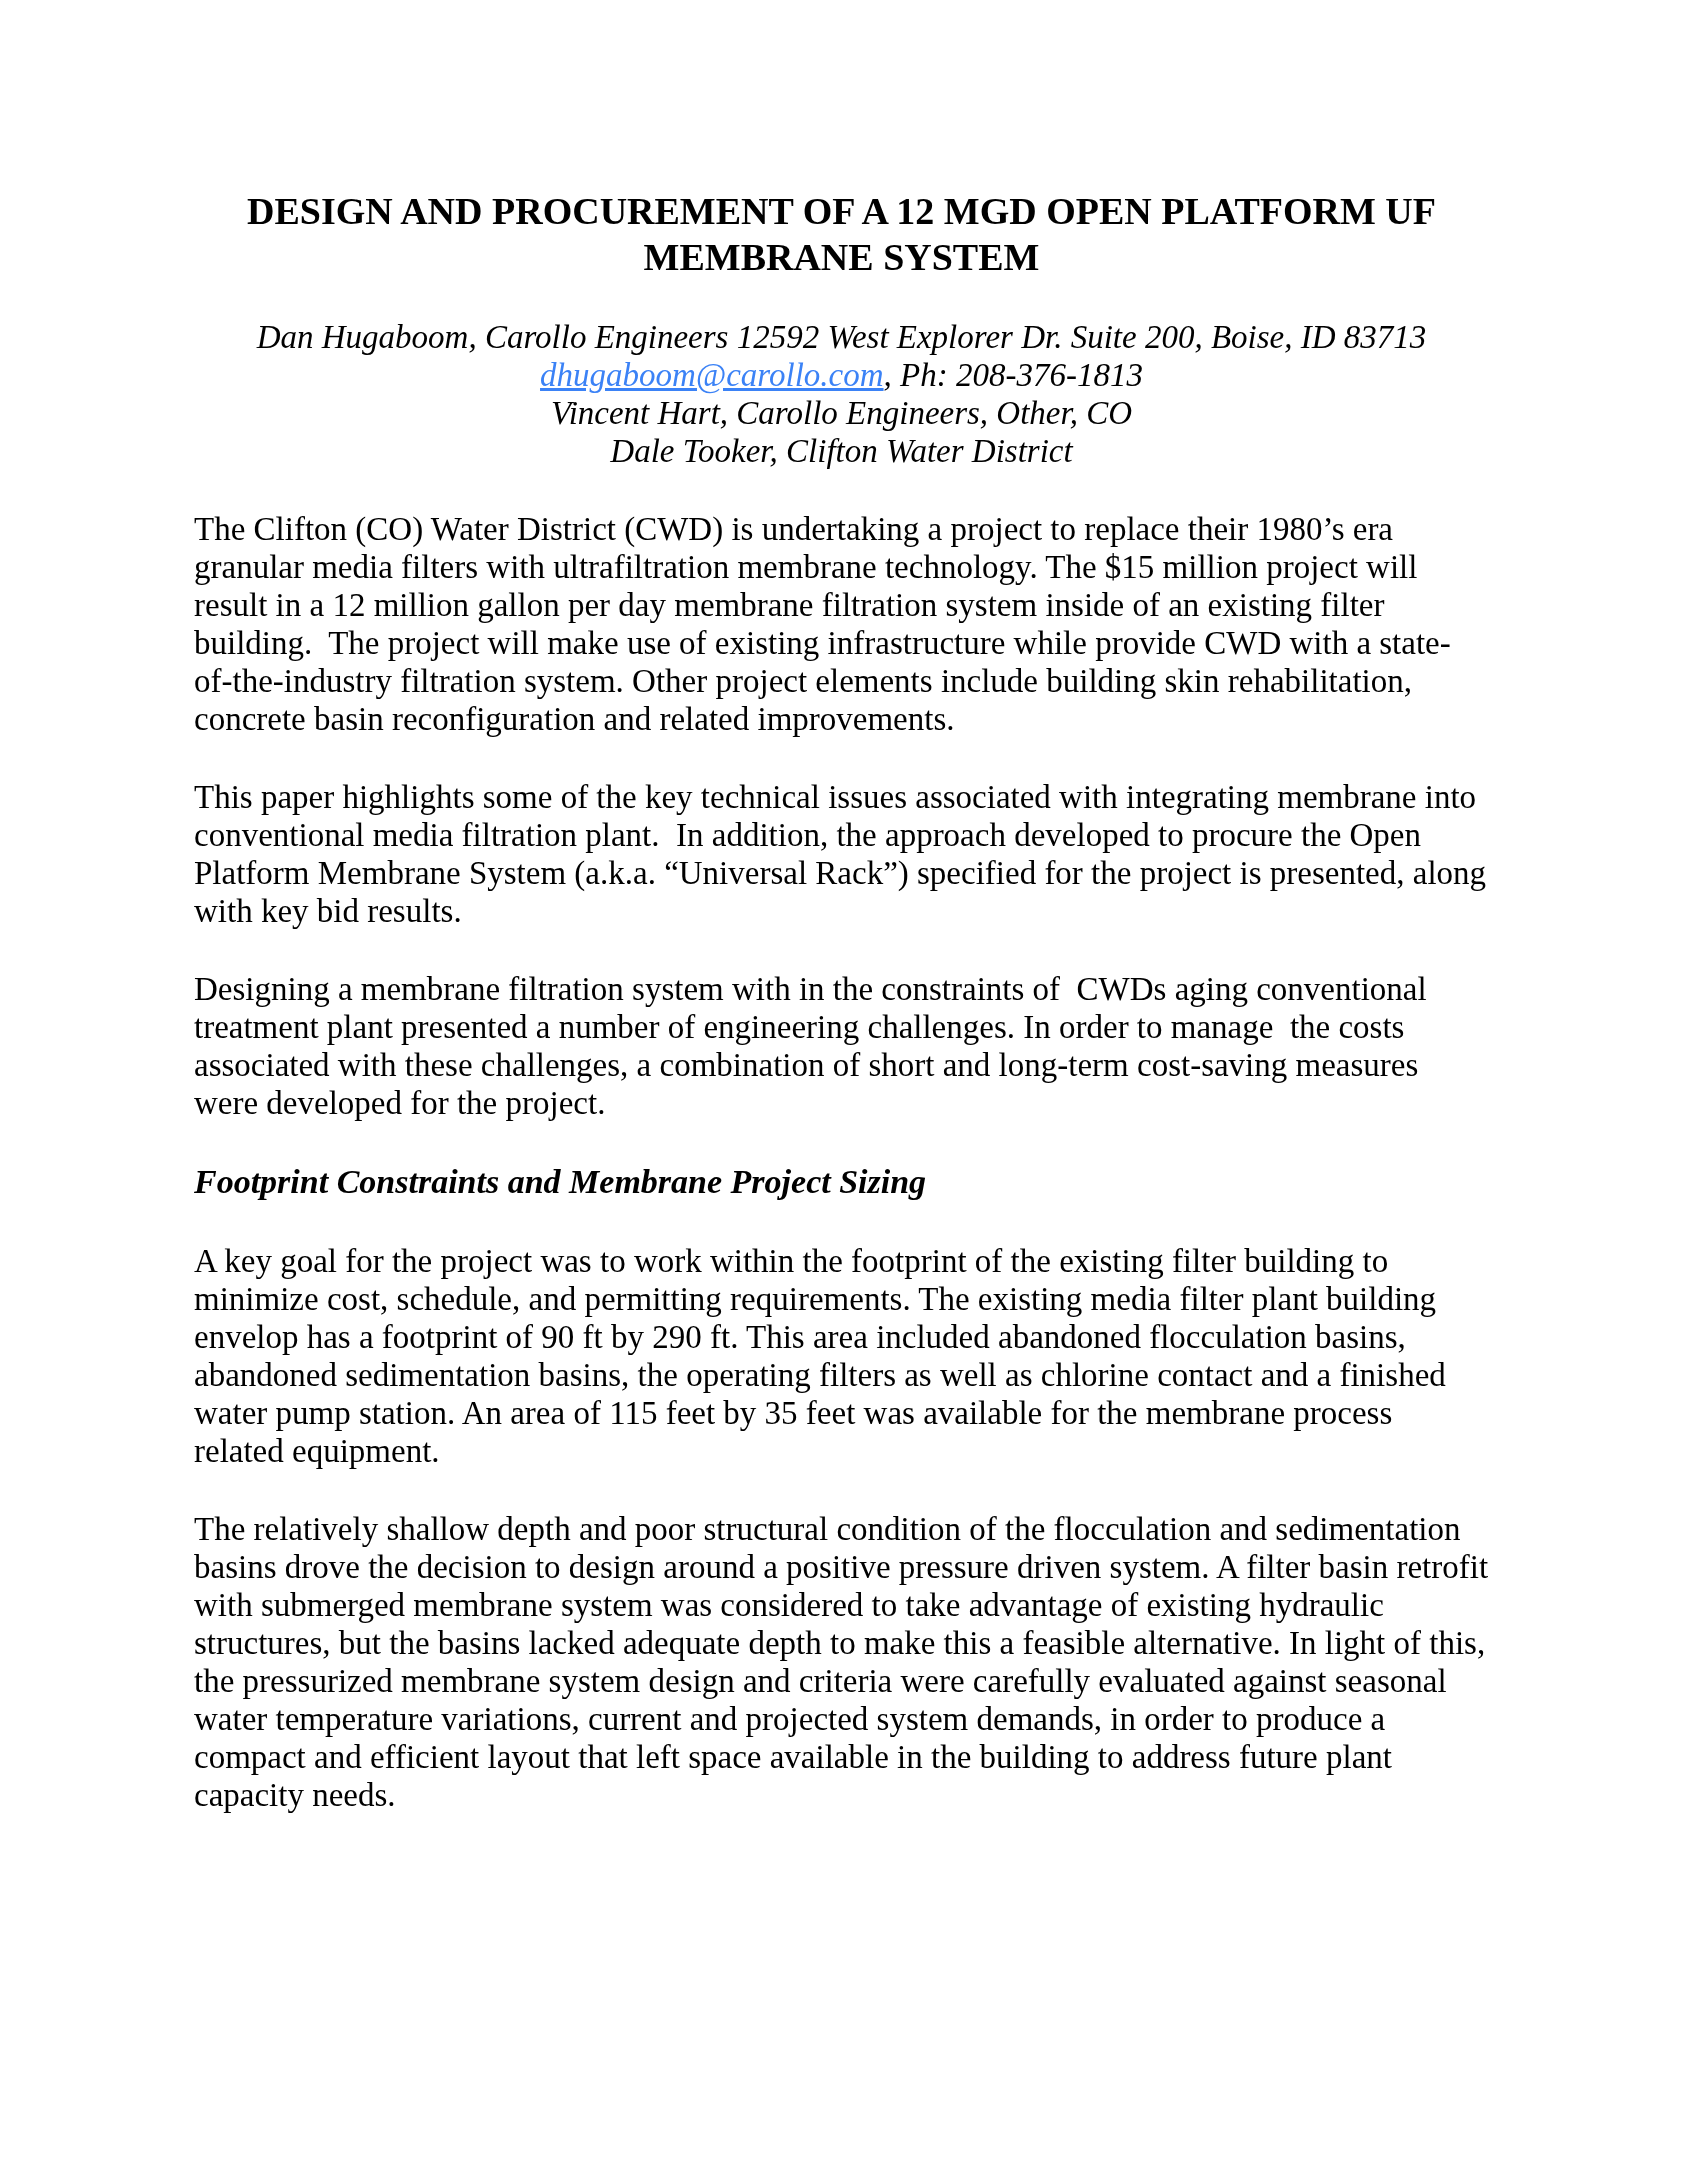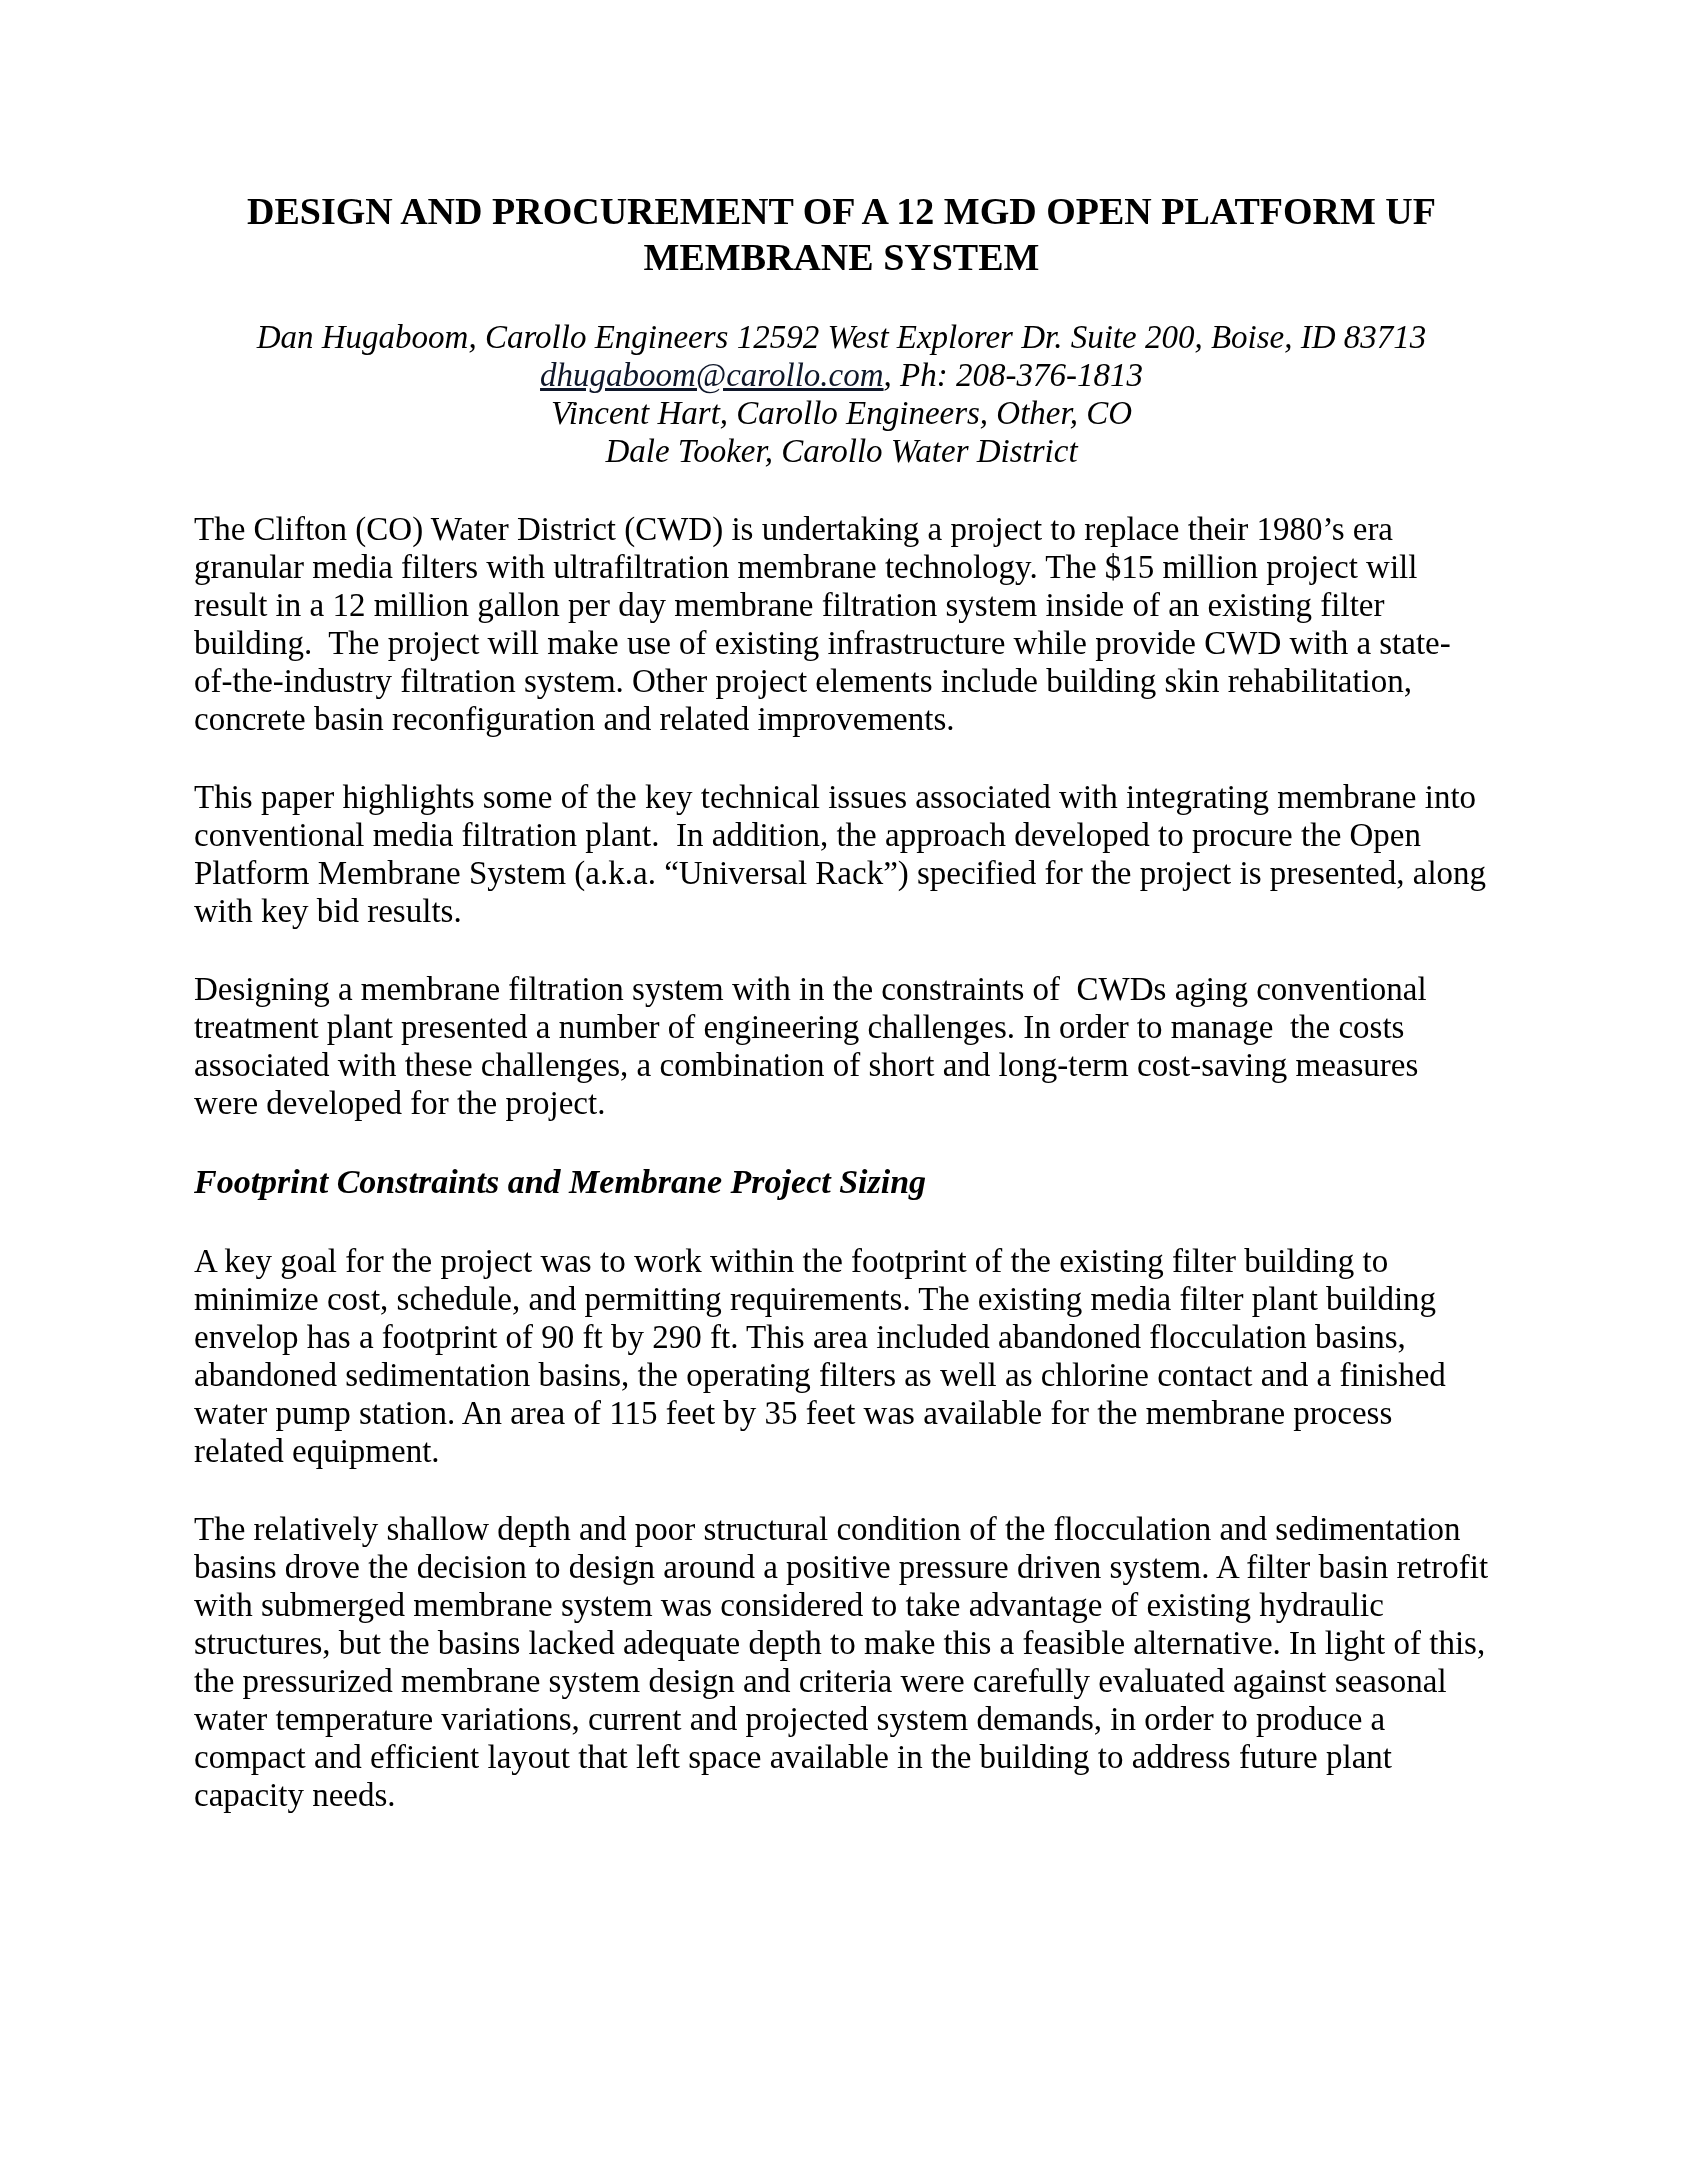--- a/index.html
+++ b/index.html
@@ -67,23 +67,23 @@
 
 <div class="page">
 
   <h1 class="doc-title">
     <span class="tl">DESIGN AND PROCUREMENT OF A 12 MGD OPEN PLATFORM UF</span>
     <span class="tl">MEMBRANE SYSTEM</span>
   </h1>
 
   <div class="byline">
     <div>Dan Hugaboom, Carollo Engineers 12592 West Explorer Dr. Suite 200, Boise, ID 83713</div>
-    <div><a href="#" class="email-link" style="color: #0f172a;">dhugaboom@carollo.com</a><span>, Ph: 208-376-1813</span></div>
+    <div><a href="#" class="email-link" style="color: #3b82f6;">dhugaboom@carollo.com</a><span>, Ph: 208-376-1813</span></div>
     <div>Vincent Hart, Carollo Engineers, Other, CO</div>
-    <div>Dale Tooker, Carollo Water District</div>
+    <div>Dale Tooker, Clifton Water District</div>
   </div>
 
   <p class="body-para">The Clifton (CO) Water District (CWD) is undertaking a project to replace their 1980’s era granular media filters with ultrafiltration membrane technology. The $15 million project will result in a 12 million gallon per day membrane filtration system inside of an existing filter building.  The project will make use of existing infrastructure while provide CWD with a state-of-the-industry filtration system. Other project elements include building skin rehabilitation, concrete basin reconfiguration and related improvements.</p>
 
   <p class="body-para">This paper highlights some of the key technical issues associated with integrating membrane into conventional media filtration plant.  In addition, the approach developed to procure the Open Platform Membrane System (a.k.a. “Universal Rack”) specified for the project is presented, along with key bid results.</p>
 
 
   <p class="body-para">Designing a membrane filtration system with in the constraints of  CWDs aging conventional treatment plant presented a number of engineering challenges. In order to manage  the costs associated with these challenges, a combination of short and long-term cost-saving measures were developed for the project.</p>
 
   <h3 class="subsection-heading">Footprint Constraints and Membrane Project Sizing</h3>

